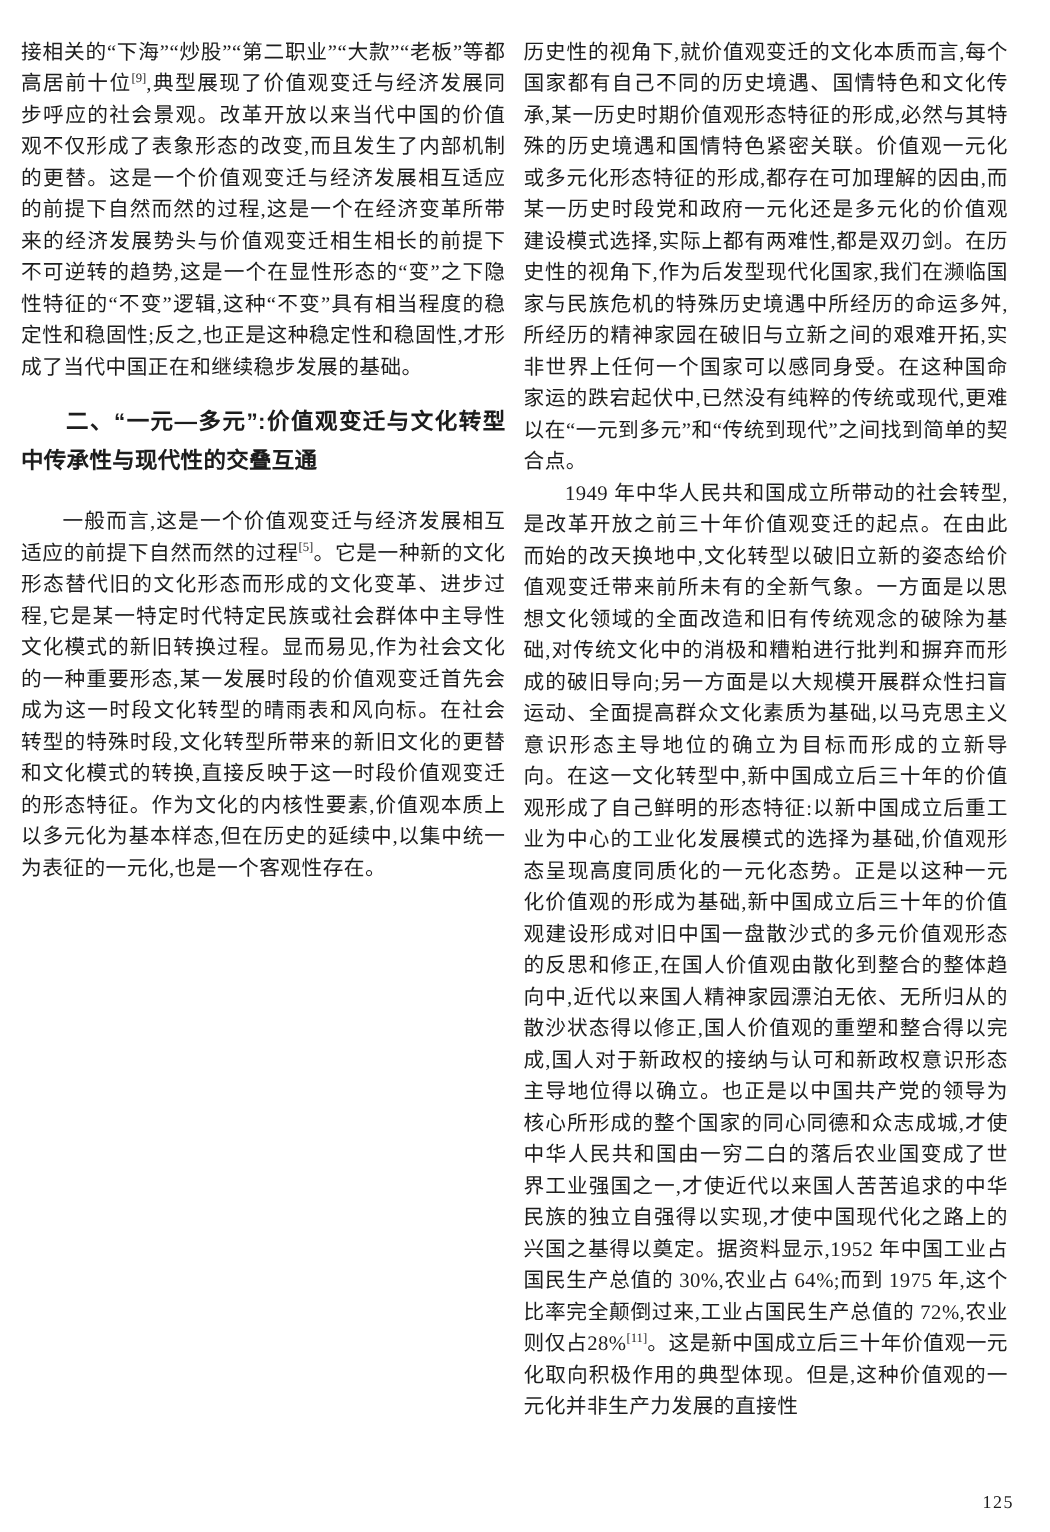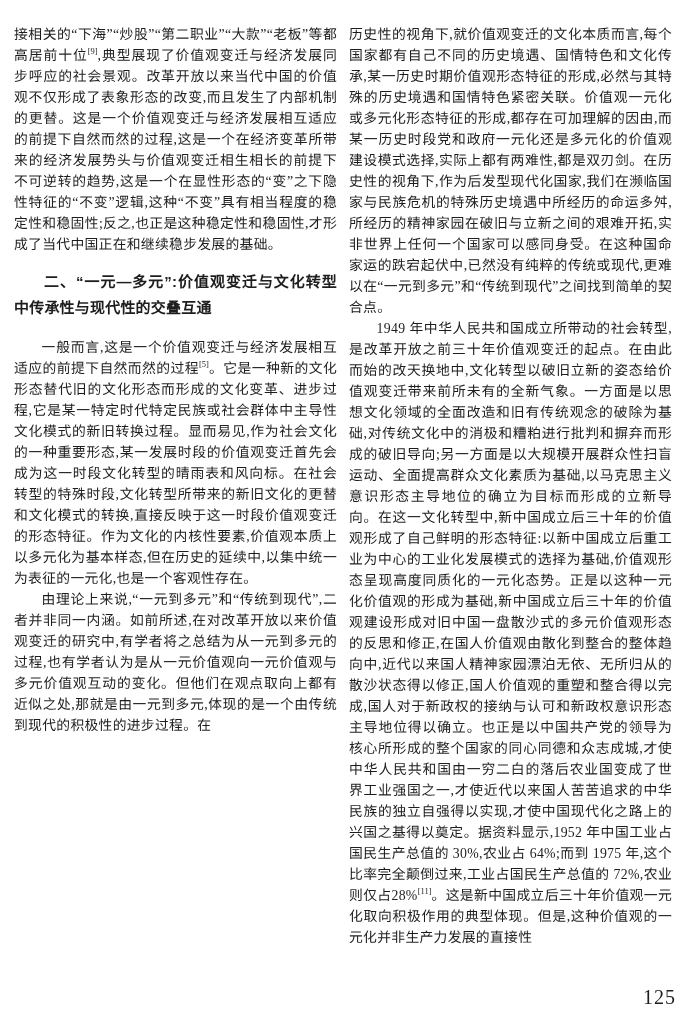--- a/index.html
+++ b/index.html
@@ -55,40 +55,39 @@
   sup.ref {
     font-size: 8.5px;
     line-height: 0;
     vertical-align: super;
     letter-spacing: 0;
   }
   .page-number {
     position: absolute;
     right: 24px;
     bottom: 12px;
-    font-size: 20px;
+    font-size: 12px;
     letter-spacing: 1px;
     color: #1d1d1d;
   }
 </style>
 </head>
 <body>
 
 <div class="page">
   <div class="page-body">
 
     <div class="text-column">
       <p class="continuation"><span>接相关的“下海”“炒股”“第二职业”“大款”“老板”等都高居前十位</span><sup class="ref">[9]</sup><span>,典型展现了价值观变迁与经济发展同步呼应的社会景观。改革开放以来当代中国的价值观不仅形成了表象形态的改变,而且发生了内部机制的更替。这是一个价值观变迁与经济发展相互适应的前提下自然而然的过程,这是一个在经济变革所带来的经济发展势头与价值观变迁相生相长的前提下不可逆转的趋势,这是一个在显性形态的“变”之下隐性特征的“不变”逻辑,这种“不变”具有相当程度的稳定性和稳固性;反之,也正是这种稳定性和稳固性,才形成了当代中国正在和继续稳步发展的基础。</span></p>
 
 
       <h2 class="section-heading"><span>二、“一元—多元”:价值观变迁与文化转型中传承性与现代性的交叠互通</span></h2>
 
       <p><span>一般而言,这是一个价值观变迁与经济发展相互适应的前提下自然而然的过程</span><sup class="ref">[5]</sup><span>。它是一种新的文化形态替代旧的文化形态而形成的文化变革、进步过程,它是某一特定时代特定民族或社会群体中主导性文化模式的新旧转换过程。显而易见,作为社会文化的一种重要形态,某一发展时段的价值观变迁首先会成为这一时段文化转型的晴雨表和风向标。在社会转型的特殊时段,文化转型所带来的新旧文化的更替和文化模式的转换,直接反映于这一时段价值观变迁的形态特征。作为文化的内核性要素,价值观本质上以多元化为基本样态,但在历史的延续中,以集中统一为表征的一元化,也是一个客观性存在。</span></p>
 
-      <p><span>由理论上来说,“一元到多元”和“传统到现代”,二者并非同一内涵。如前所述,在对改革开放以来价值观变迁的研究中,有学者将之总结为从一元到多元的过程,也有学者认为是从一元价值观向一元价值观与多元价值观互动的变化。但他们在观点取向上都有近似之处,那就是由一元到多元,体现的是一个由传统到现代的积极性的进步过程。在</span></p>
     </div>
 
     <div class="text-column">
       <p class="continuation"><span>历史性的视角下,就价值观变迁的文化本质而言,每个国家都有自己不同的历史境遇、国情特色和文化传承,某一历史时期价值观形态特征的形成,必然与其特殊的历史境遇和国情特色紧密关联。价值观一元化或多元化形态特征的形成,都存在可加理解的因由,而某一历史时段党和政府一元化还是多元化的价值观建设模式选择,实际上都有两难性,都是双刃剑。在历史性的视角下,作为后发型现代化国家,我们在濒临国家与民族危机的特殊历史境遇中所经历的命运多舛,所经历的精神家园在破旧与立新之间的艰难开拓,实非世界上任何一个国家可以感同身受。在这种国命家运的跌宕起伏中,已然没有纯粹的传统或现代,更难以在“一元到多元”和“传统到现代”之间找到简单的契合点。</span></p>
 
       <p><span>1949 年中华人民共和国成立所带动的社会转型,是改革开放之前三十年价值观变迁的起点。在由此而始的改天换地中,文化转型以破旧立新的姿态给价值观变迁带来前所未有的全新气象。一方面是以思想文化领域的全面改造和旧有传统观念的破除为基础,对传统文化中的消极和糟粕进行批判和摒弃而形成的破旧导向;另一方面是以大规模开展群众性扫盲运动、全面提高群众文化素质为基础,以马克思主义意识形态主导地位的确立为目标而形成的立新导向。在这一文化转型中,新中国成立后三十年的价值观形成了自己鲜明的形态特征:以新中国成立后重工业为中心的工业化发展模式的选择为基础,价值观形态呈现高度同质化的一元化态势。正是以这种一元化价值观的形成为基础,新中国成立后三十年的价值观建设形成对旧中国一盘散沙式的多元价值观形态的反思和修正,在国人价值观由散化到整合的整体趋向中,近代以来国人精神家园漂泊无依、无所归从的散沙状态得以修正,国人价值观的重塑和整合得以完成,国人对于新政权的接纳与认可和新政权意识形态主导地位得以确立。也正是以中国共产党的领导为核心所形成的整个国家的同心同德和众志成城,才使中华人民共和国由一穷二白的落后农业国变成了世界工业强国之一,才使近代以来国人苦苦追求的中华民族的独立自强得以实现,才使中国现代化之路上的兴国之基得以奠定。据资料显示,1952 年中国工业占国民生产总值的 30%,农业占 64%;而到 1975 年,这个比率完全颠倒过来,工业占国民生产总值的 72%,农业则仅占28%</span><sup class="ref">[11]</sup><span>。这是新中国成立后三十年价值观一元化取向积极作用的典型体现。但是,这种价值观的一元化并非生产力发展的直接性</span></p>
     </div>
 
   </div>
 

